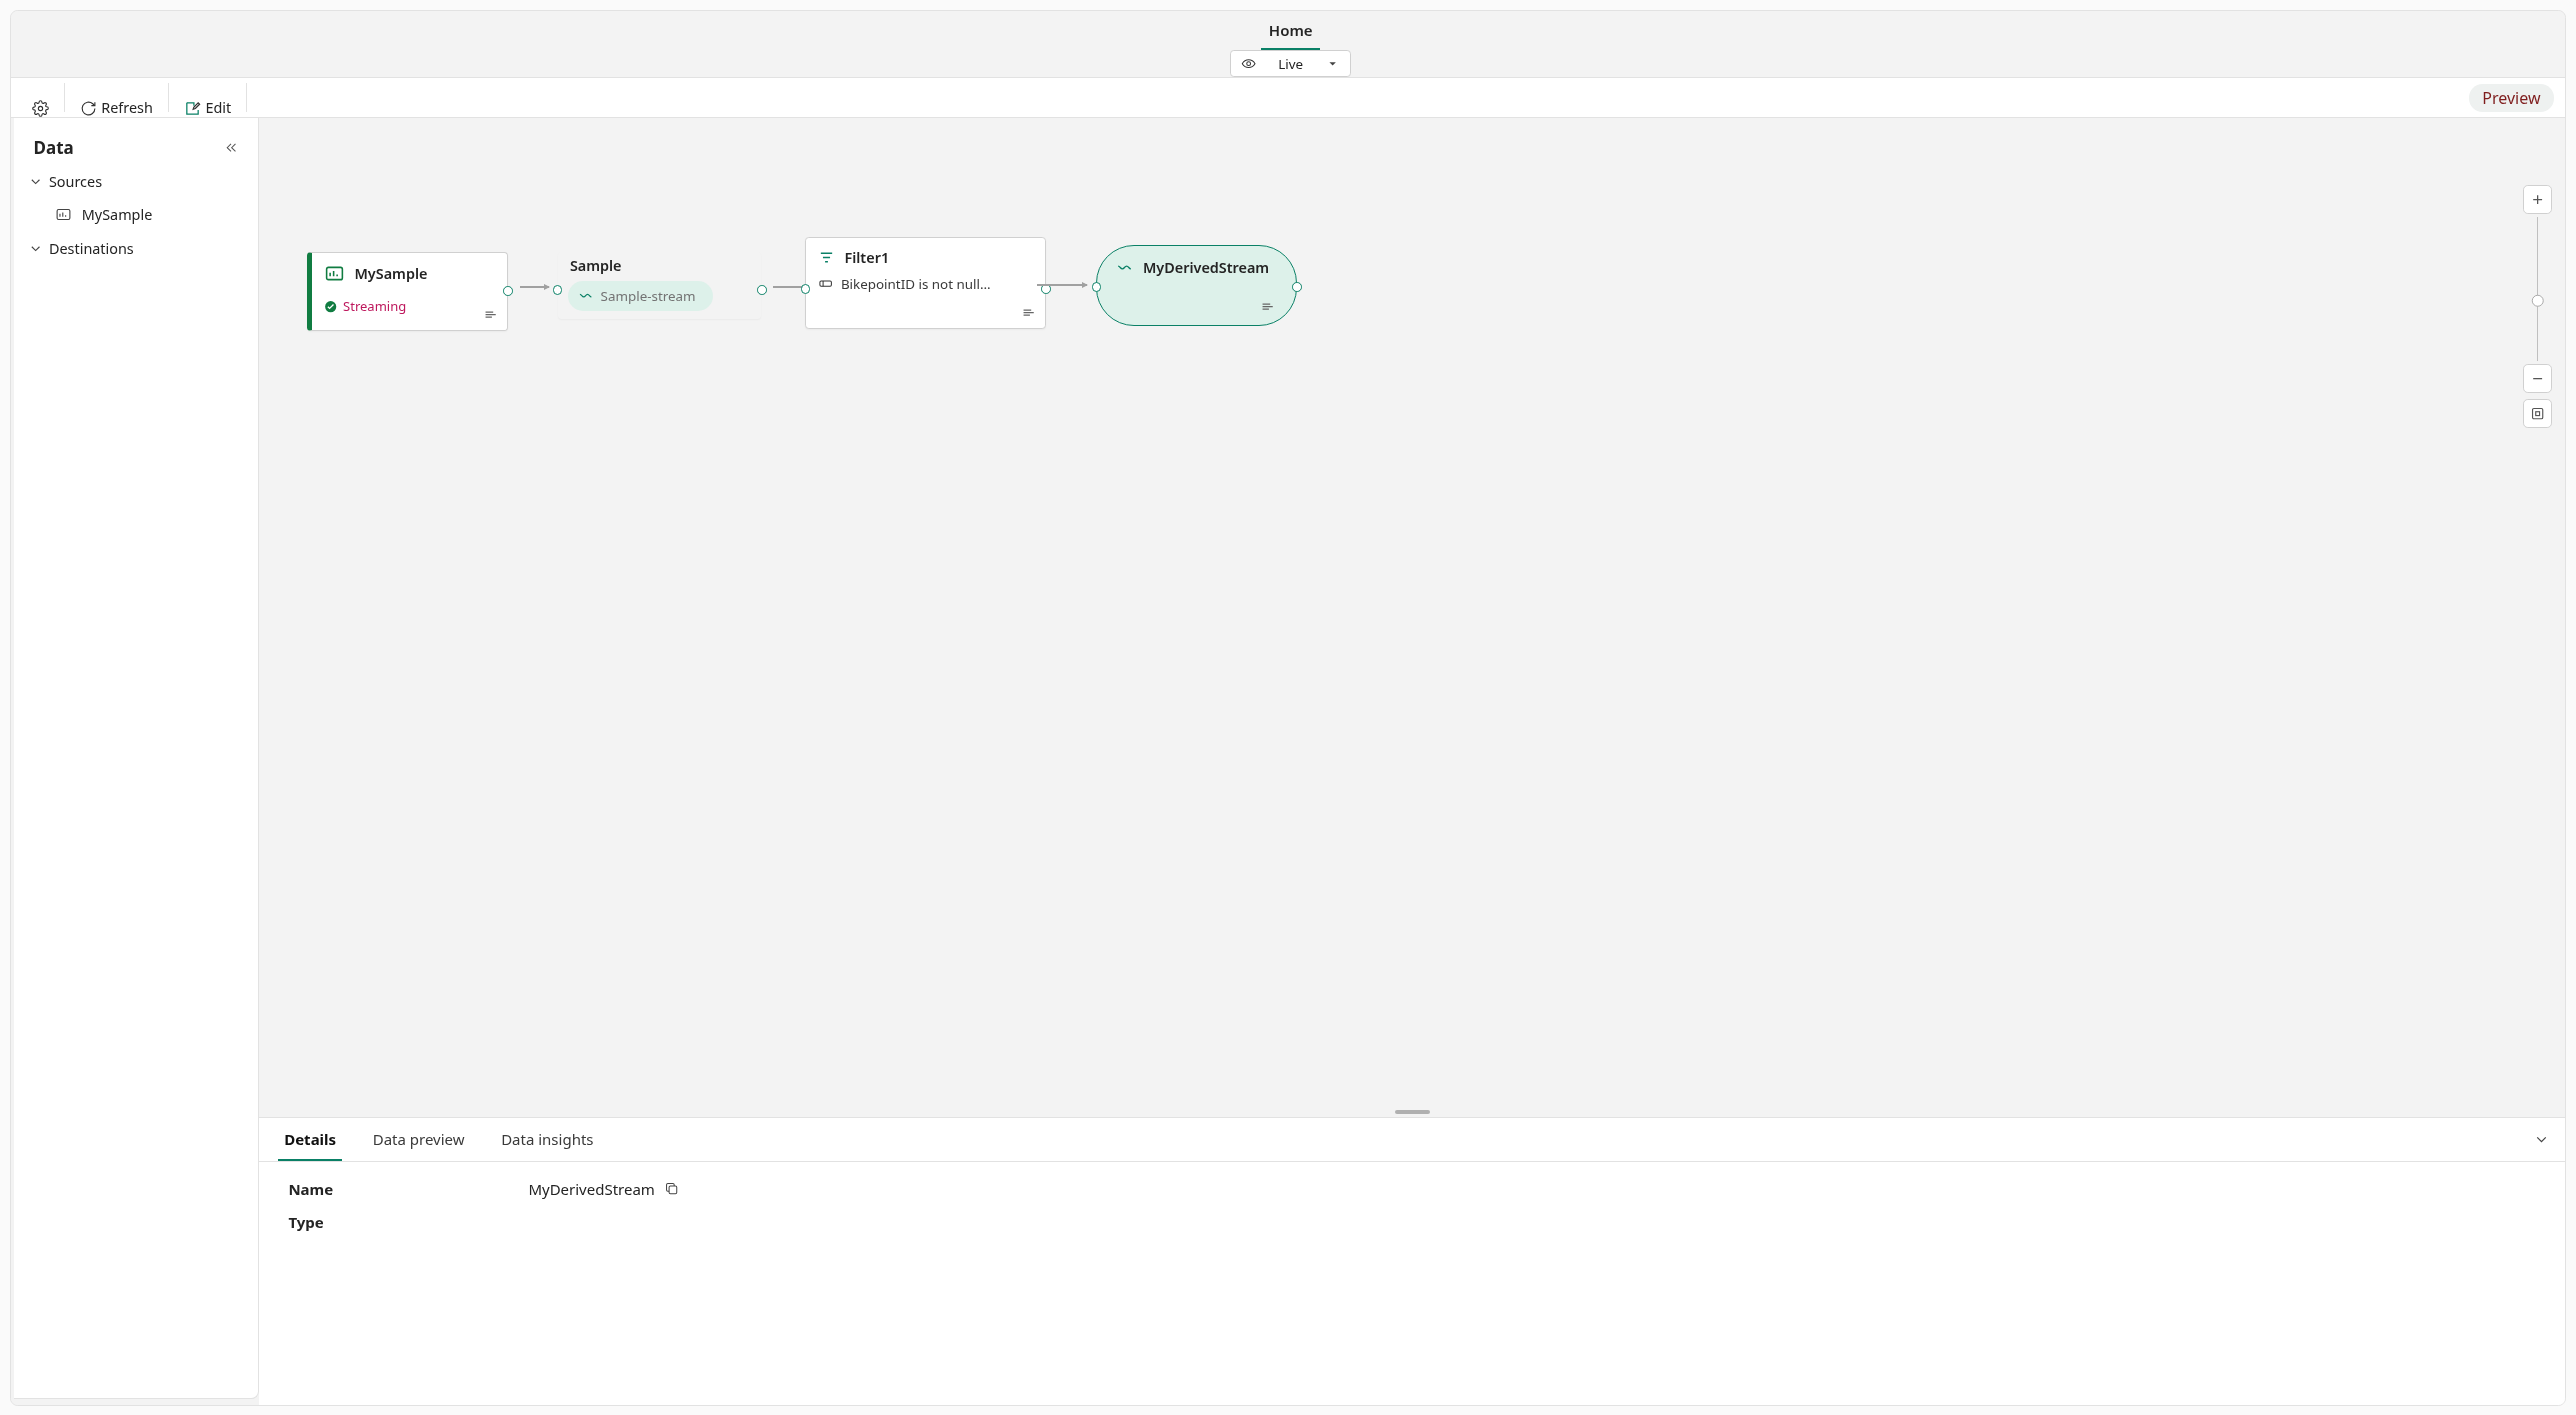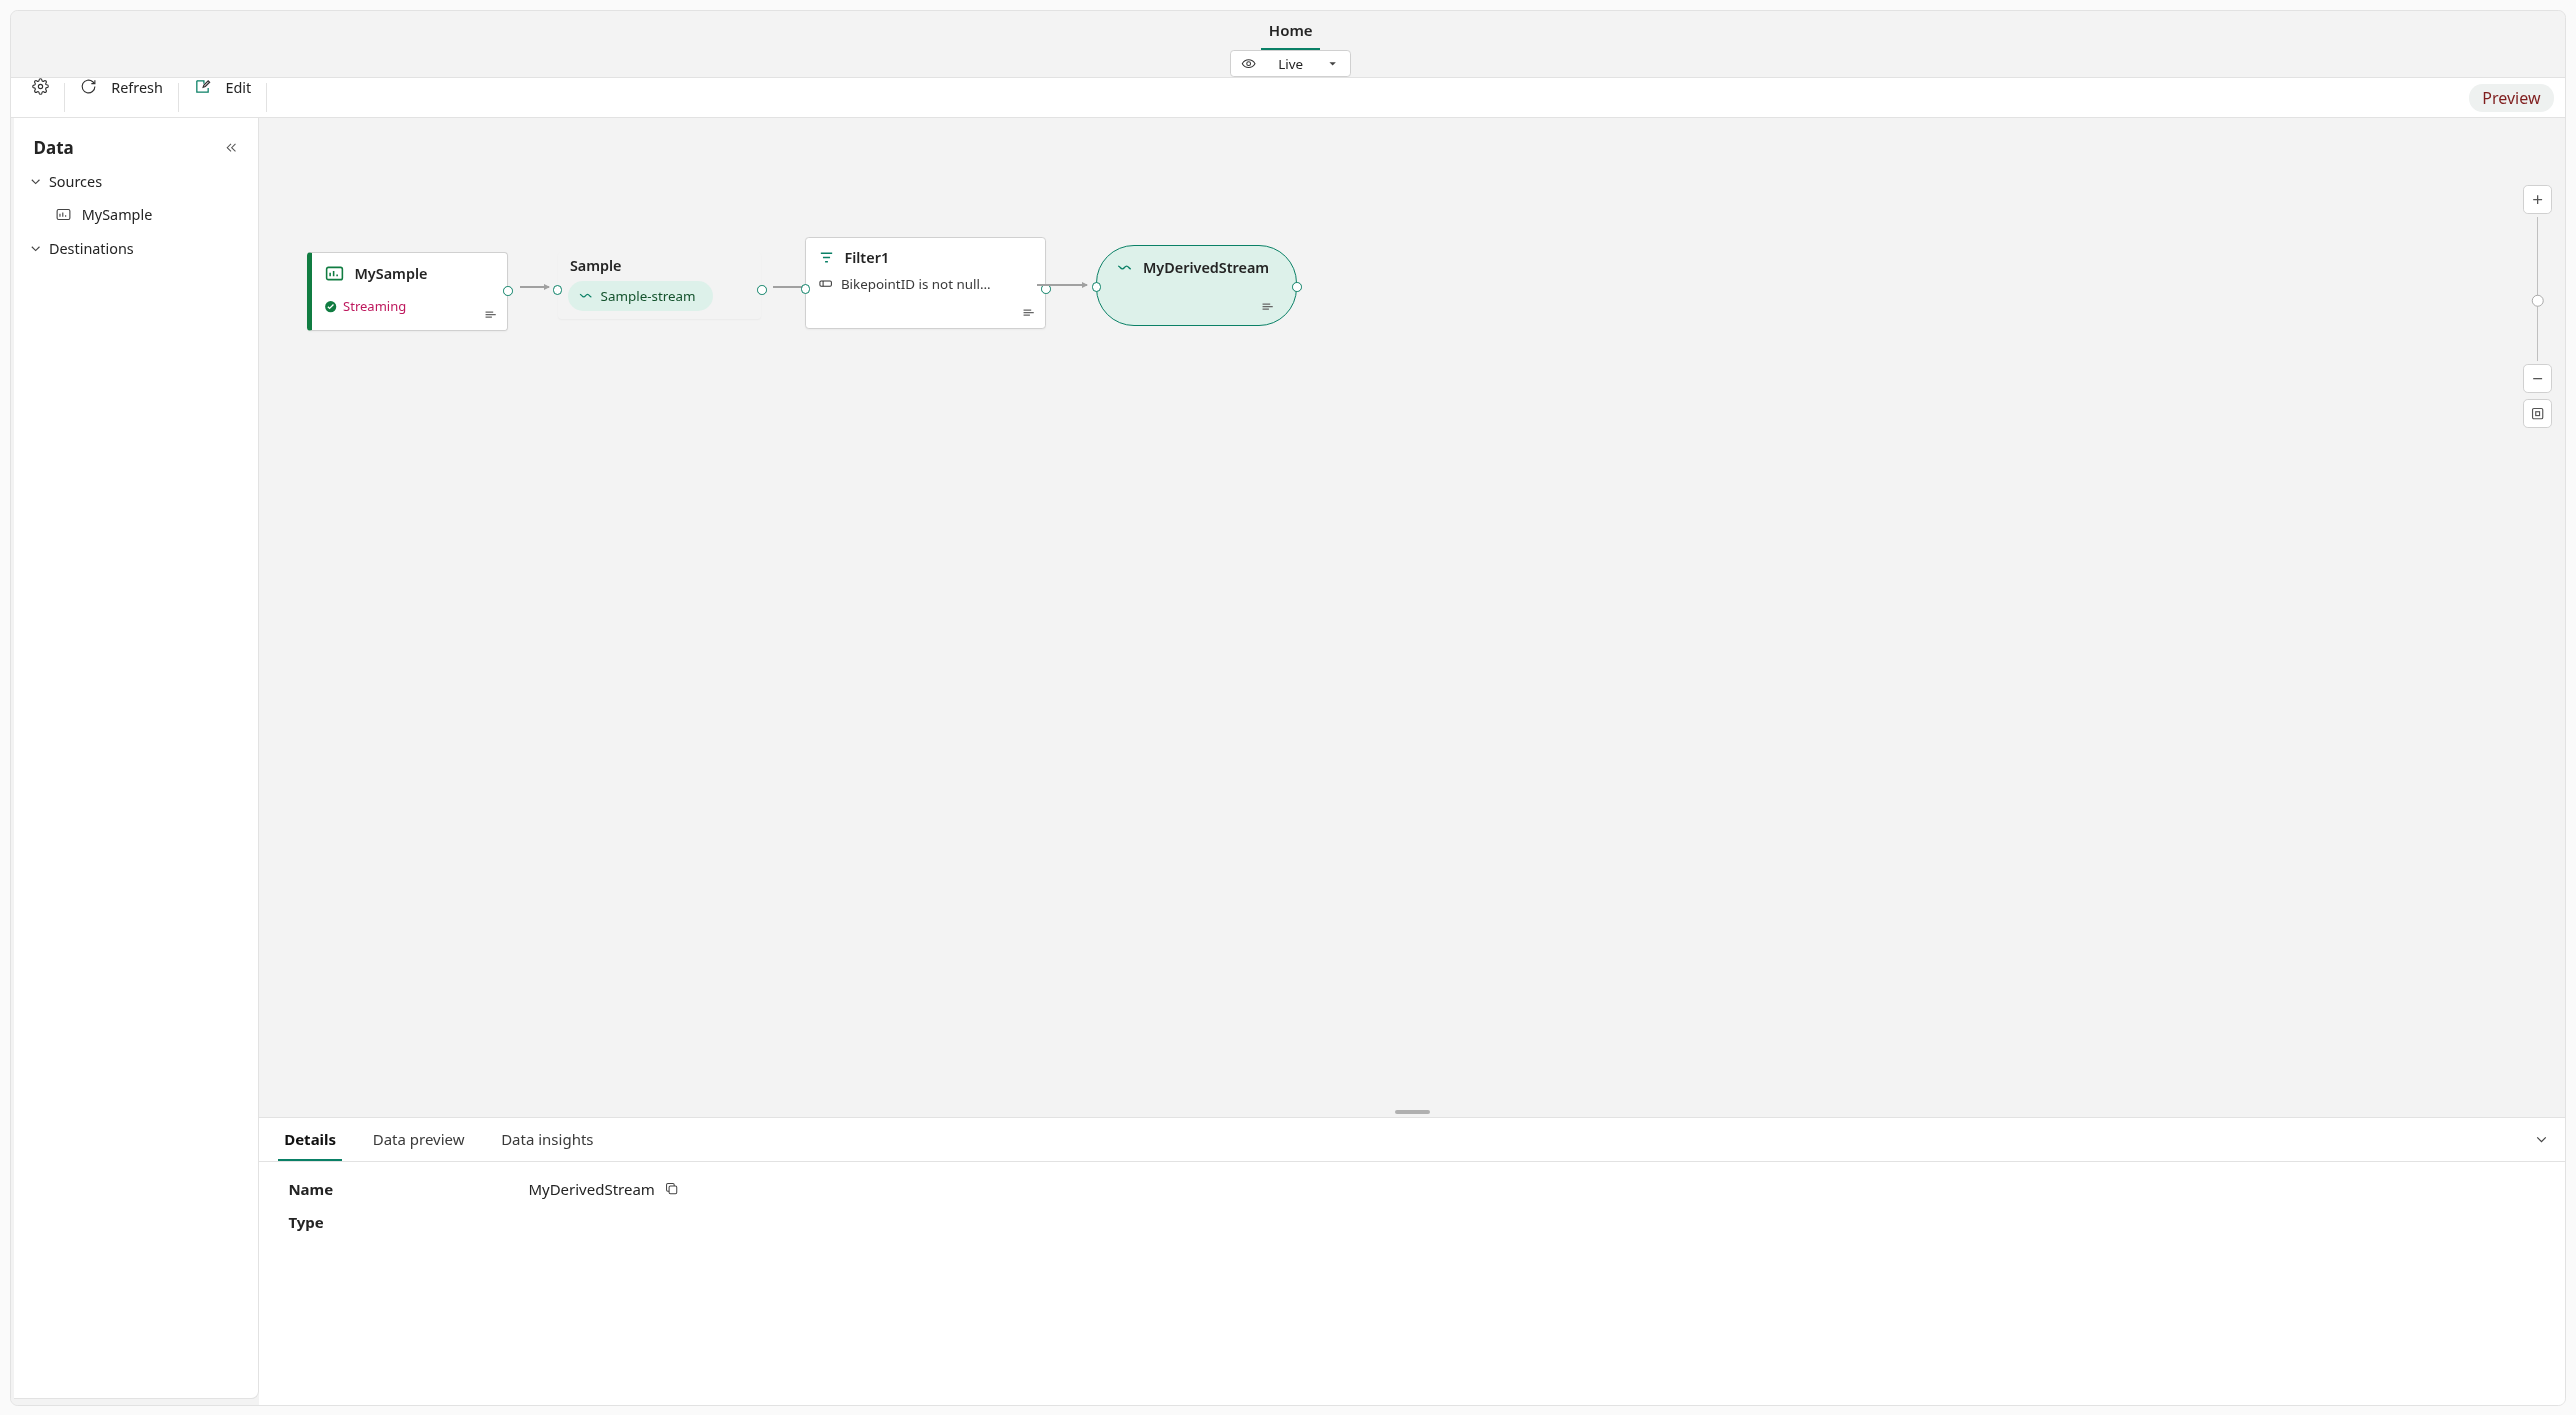--- a/index.html
+++ b/index.html
@@ -72,22 +72,22 @@
     align-items:center;
     justify-content:space-between;
     background:#fff;
     border-bottom:1px solid var(--border);
     height:40px;
     padding:0 11.5px 0 7.7px;
   }
   .toolbar-left { display:flex; align-items:center; height:100%; }
   .tl-btn {
     display:flex;
-    align-items:flex-start;
-    gap:14px;
+    align-items:flex-end;
+    gap:4px;
     padding:0 13.4px;
     height:100%;
     cursor:pointer;
     color:var(--text);
     font-size:14.4px;
   }
   .tl-sep { width:1px; height:29px; background:var(--border); margin:0 1.9px; }
   .preview-pill {
     background:var(--chip-bg);
     border-radius:13.4px;
@@ -378,21 +378,21 @@
 
         <div class="node" style="left:299px;top:134px;width:203px;height:67px;border:none;background:var(--bg-page);">
           <div style="padding:3.8px 7.7px 5.8px 11.5px;">
             <span class="node-title">Sample</span>
           </div>
           <div style="padding:0 9.6px;">
             <div class="chip">
               <svg width="15.3" height="15.3" viewBox="0 0 24 24" fill="none" stroke="#0a8066" stroke-width="1.8">
                   <path d="M3 10c3 0 3 4 6 4s3-4 6-4 3 4 6 4"></path>
                 </svg>
-              <span style="color:#14532d">Sample-stream</span>
+              <span style="color:#737373">Sample-stream</span>
             </div>
           </div>
           <div class="port in" style="top:33px"></div>
           <div class="port out" style="top:33px"></div>
         </div>
 
         <div class="arrow" style="left:514px;top:168px;width:43px"></div>
 
         <div class="node" style="left:546px;top:119px;width:241px;height:92px;">
           <div style="display:flex;align-items:center;gap:9.6px;padding:9.6px 11.5px 1.9px 11.5px;">

